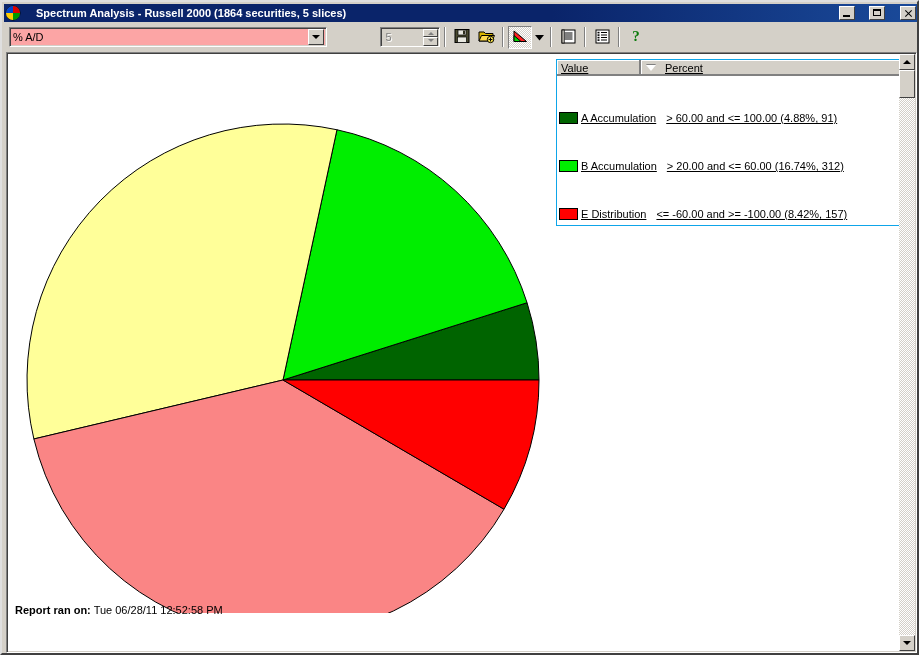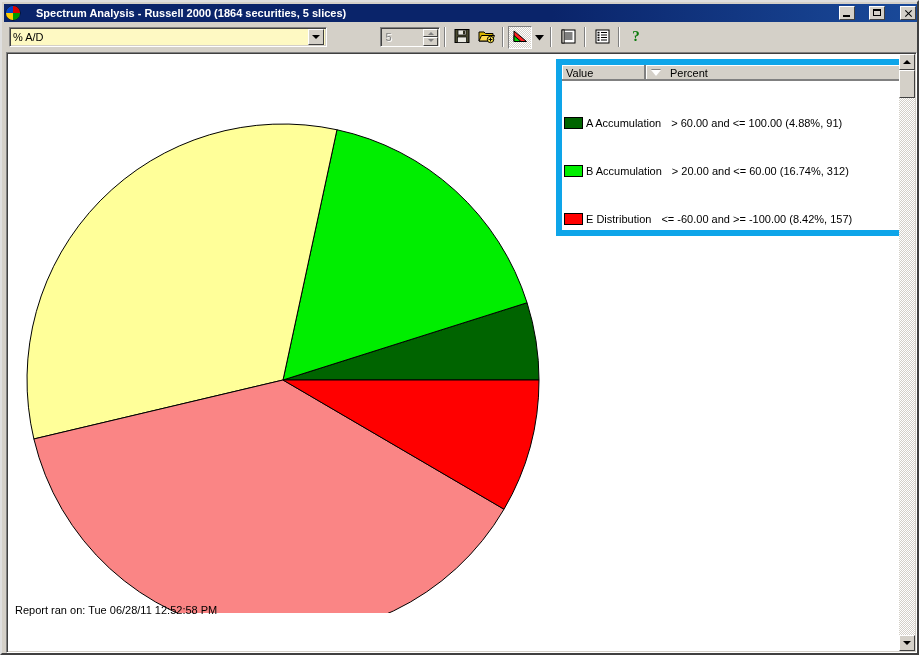--- a/index.html
+++ b/index.html
@@ -105,21 +105,21 @@
     height: 26px;
     background: #d4d0c8;
     display: flex;
     align-items: center;
     box-sizing: border-box;
   }
   #spectrum-select {
     margin-left: 5px;
     width: 318px;
     height: 20px;
-    background: #fef9c3;
+    background: #fca5a5;
     border: 1px solid;
     border-color: #808080 #ffffff #ffffff #808080;
     box-shadow: inset 1px 1px 0 #404040, inset -1px -1px 0 #d4d0c8;
     display: flex;
     align-items: center;
     box-sizing: border-box;
     position: relative;
   }
   #spectrum-select-value {
     padding-left: 3px;
@@ -261,22 +261,23 @@
   }
   #pie-svg { display: block; }
 
   
   #legend {
     position: absolute;
     left: 549px;
     top: 6px;
     width: 354px;
     background: #ffffff;
-    border: 6px solid #0ea5e9;
-    box-sizing: border-box;
+    border: 1px solid #0ea5e9;
+    box-sizing: border-box;
+    text-decoration: underline;
   }
   #legend-header {
     display: flex;
     height: 16px;
     box-sizing: border-box;
   }
   .legend-col-head {
     background: #d4d0c8;
     border-right: 1px solid #808080;
     border-bottom: 1px solid #808080;
@@ -332,21 +333,21 @@
 
   
   #report-info {
     position: absolute;
     left: 8px;
     top: 549px;
     font-size: 11px;
     line-height: 16px;
     color: #000;
   }
-  #report-info .lbl { font-weight: normal; }
+  #report-info .lbl { font-weight: bold; }
 
   
   #content-scrollbar {
     position: absolute;
     right: 1px;
     top: 1px;
     width: 16px;
     bottom: 1px;
     background:
       repeating-conic-gradient(#ffffff 0% 25%, #d4d0c8 0% 50%) 0 0/2px 2px;

